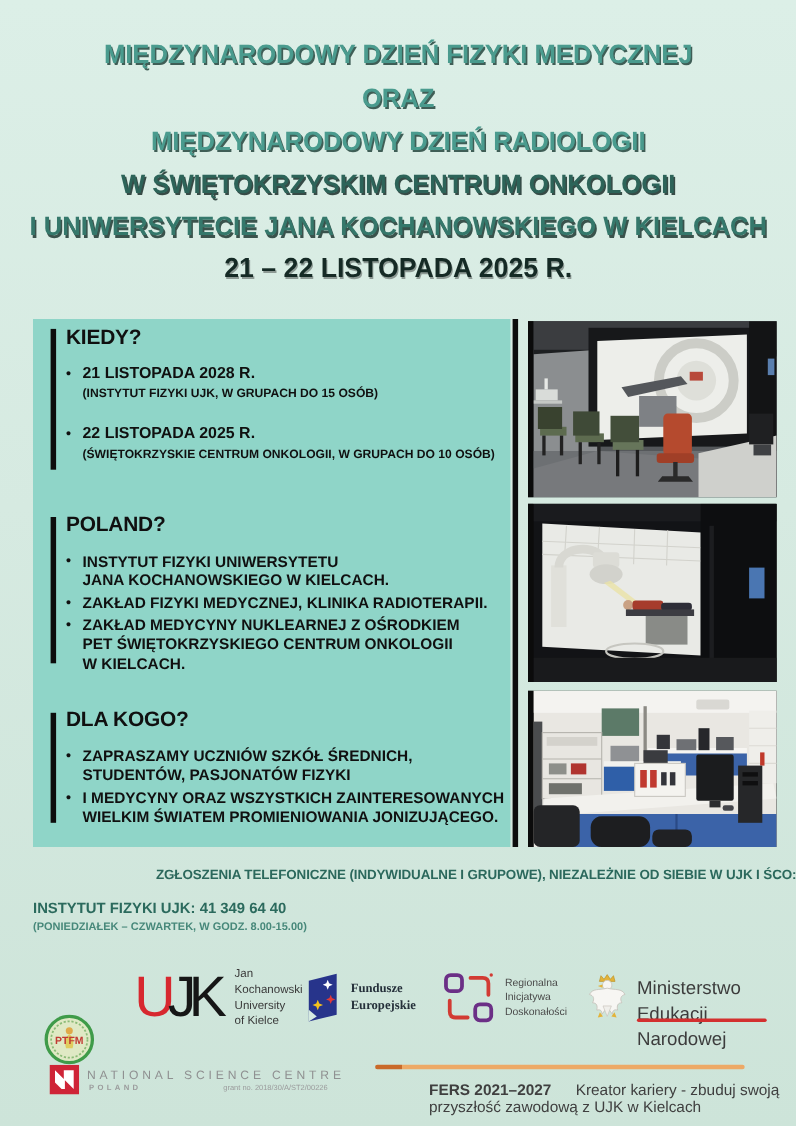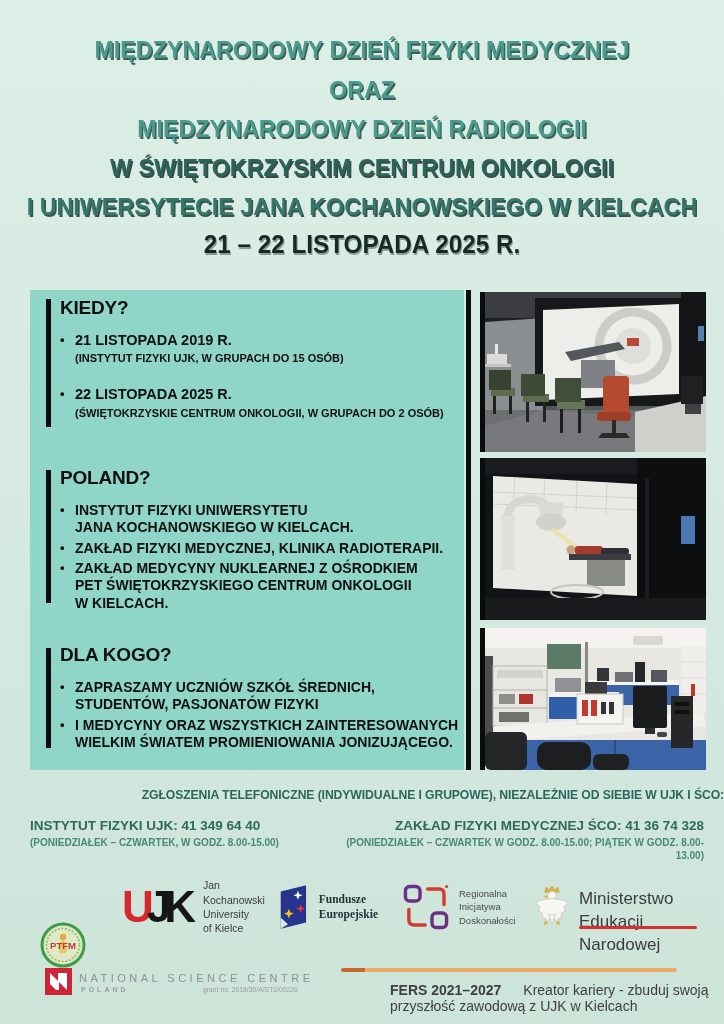--- a/index.html
+++ b/index.html
@@ -37,21 +37,21 @@
   
   .photo{background:#111;display:flex;}
   .photo .pbar{width:5px;background:#0b0b0b;flex:0 0 5px;}
   .photo svg{display:block;}
 
   
   .contact-heading{left:0;width:724px;text-align:center;font-size:12.2px;font-weight:bold;color:#2b685c;letter-spacing:-0.1px;}
   .contact-block{font-weight:bold;}
   .contact-phone{font-size:13.5px;color:#2b6a5d;line-height:1.2;}
   .contact-hours{font-size:10px;color:#47887a;line-height:1.3;margin-top:2px;}
-  .ujk-mark{font-weight:bold;font-size:44px;line-height:40px;letter-spacing:-7px;}
+  .ujk-mark{font-weight:normal;font-size:52px;line-height:40px;letter-spacing:-7px;}
   .ujk-mark .u{color:#d7282f;}
   .ujk-mark .k{color:#161616;}
   .ujk-name{font-size:10.5px;line-height:1.38;color:#3a3a3a;}
   .fe-name{font-size:11.5px;font-weight:bold;color:#25303a;line-height:1.3;}
   .rid-name{font-size:9.5px;color:#4a4a4a;line-height:1.4;}
   .men-name{font-size:17px;color:#3c3c3c;line-height:1.35;}
   .men-rule{height:3px;background:#d3302f;border-radius:2px;}
 
   
   .ncn-name{font-size:11px;letter-spacing:3.5px;color:#8f9091;font-weight:normal;}
@@ -74,28 +74,28 @@
   <div class="abs title-line title-date" style="top:232px;">21 – 22 LISTOPADA 2025 R.</div>
 
   <div class="abs teal-panel"></div>
   <div class="abs panel-divider"></div>
 
   <div class="abs section-bar" style="left:46px;top:299px;height:128px;"></div>
   <div class="abs section" style="left:60px;top:298px;">
     <h3>KIEDY?</h3>
     <div class="item-row">
       <span class="bullet">•</span>
-      <span class="item-main">21 LISTOPADA 2019 R.</span>
+      <span class="item-main">21 LISTOPADA 2028 R.</span>
     </div>
     <div class="item-sub">(INSTYTUT FIZYKI UJK, W GRUPACH DO 15 OSÓB)</div>
     <div class="item-row" style="margin-top:20px;">
       <span class="bullet">•</span>
       <span class="item-main">22 LISTOPADA 2025 R.</span>
     </div>
-    <div class="item-sub">(ŚWIĘTOKRZYSKIE CENTRUM ONKOLOGII, W GRUPACH DO 2 OSÓB)</div>
+    <div class="item-sub">(ŚWIĘTOKRZYSKIE CENTRUM ONKOLOGII, W GRUPACH DO 10 OSÓB)</div>
   </div>
 
   <div class="abs section-bar" style="left:46px;top:470px;height:133px;"></div>
   <div class="abs section" style="left:60px;top:468px;">
     <h3>POLAND?</h3>
     <div class="item-row g-item">
       <span class="bullet">•</span>
       <span class="preline">INSTYTUT FIZYKI UNIWERSYTETU
 JANA KOCHANOWSKIEGO W KIELCACH.</span>
     </div>
@@ -267,24 +267,20 @@
         <rect x="108" y="126" width="36" height="16" rx="6" fill="#202124"></rect>
       </g>
     </svg>
   </div>
 
   <div class="abs contact-heading" style="top:788px;text-align:right;">ZGŁOSZENIA TELEFONICZNE (INDYWIDUALNE I GRUPOWE), NIEZALEŻNIE OD SIEBIE W UJK I ŚCO:</div>
   <div class="abs contact-block" style="left:30px;top:818px;width:330px;">
     <div class="contact-phone">INSTYTUT FIZYKI UJK: 41 349 64 40</div>
     <div class="contact-hours">(PONIEDZIAŁEK – CZWARTEK, W GODZ. 8.00-15.00)</div>
   </div>
-  <div class="abs contact-block" style="left:324px;top:818px;width:380px;text-align:right;">
-    <div class="contact-phone">ZAKŁAD FIZYKI MEDYCZNEJ ŚCO: 41 36 74 328</div>
-    <div class="contact-hours">(PONIEDZIAŁEK – CZWARTEK W GODZ. 8.00-15.00; PIĄTEK W GODZ. 8.00-13.00)</div>
-  </div>
 
   <div class="abs" style="left:40px;top:922px;width:46px;height:46px;">
     <svg width="46" height="46" viewBox="0 0 46 46">
       <circle cx="23" cy="23" r="21" fill="#dfe9c4" stroke="#3f9b49" stroke-width="3"></circle>
       <circle cx="23" cy="23" r="16.5" fill="none" stroke="#7db36a" stroke-width="1.6" stroke-dasharray="2,1.6" opacity="0.85"></circle>
       <circle cx="23" cy="15" r="3.2" fill="#e0a23c" opacity="0.9"></circle>
       <path d="M23,18 c-3.5,2.5 -4.5,7 -3,13 h6 c1.5,-6 0.5,-10.5 -3,-13 z" fill="#e0c23c" opacity="0.75"></path>
       <text x="23" y="27" text-anchor="middle" font-size="9.5" font-weight="bold" fill="#c23a33" font-family="Liberation Sans, sans-serif">PTFM</text>
     </svg>
   </div>

